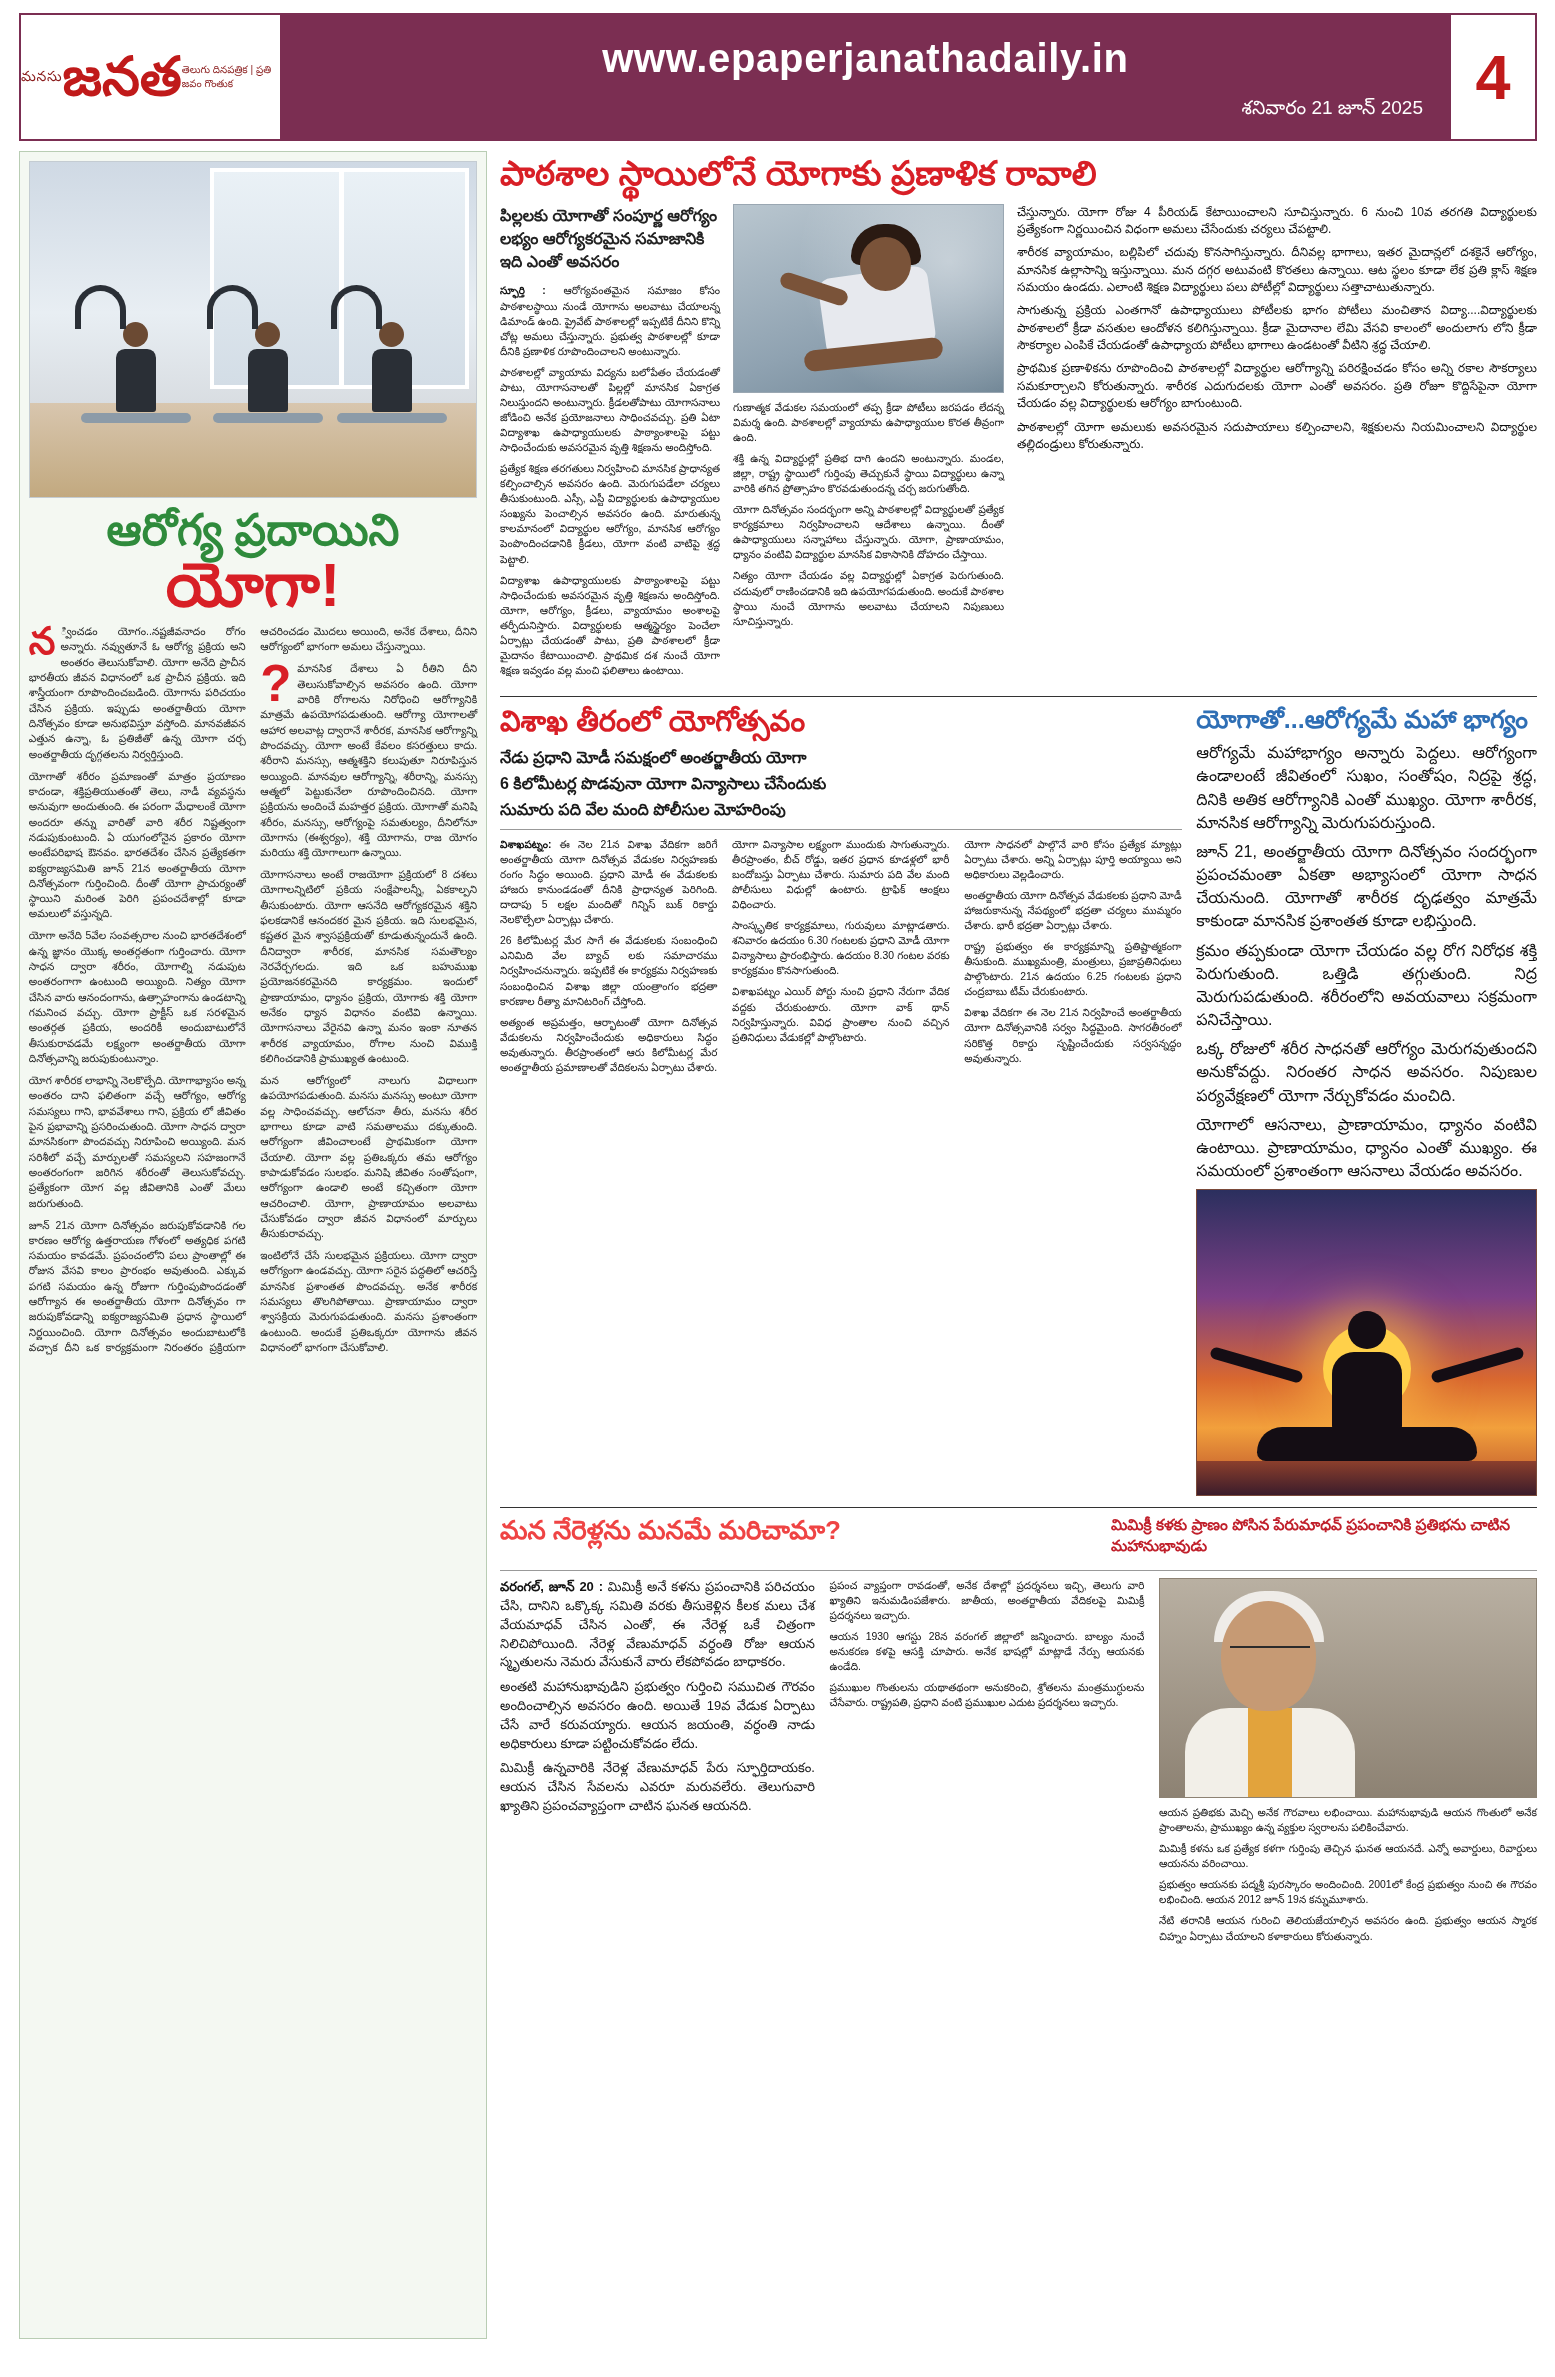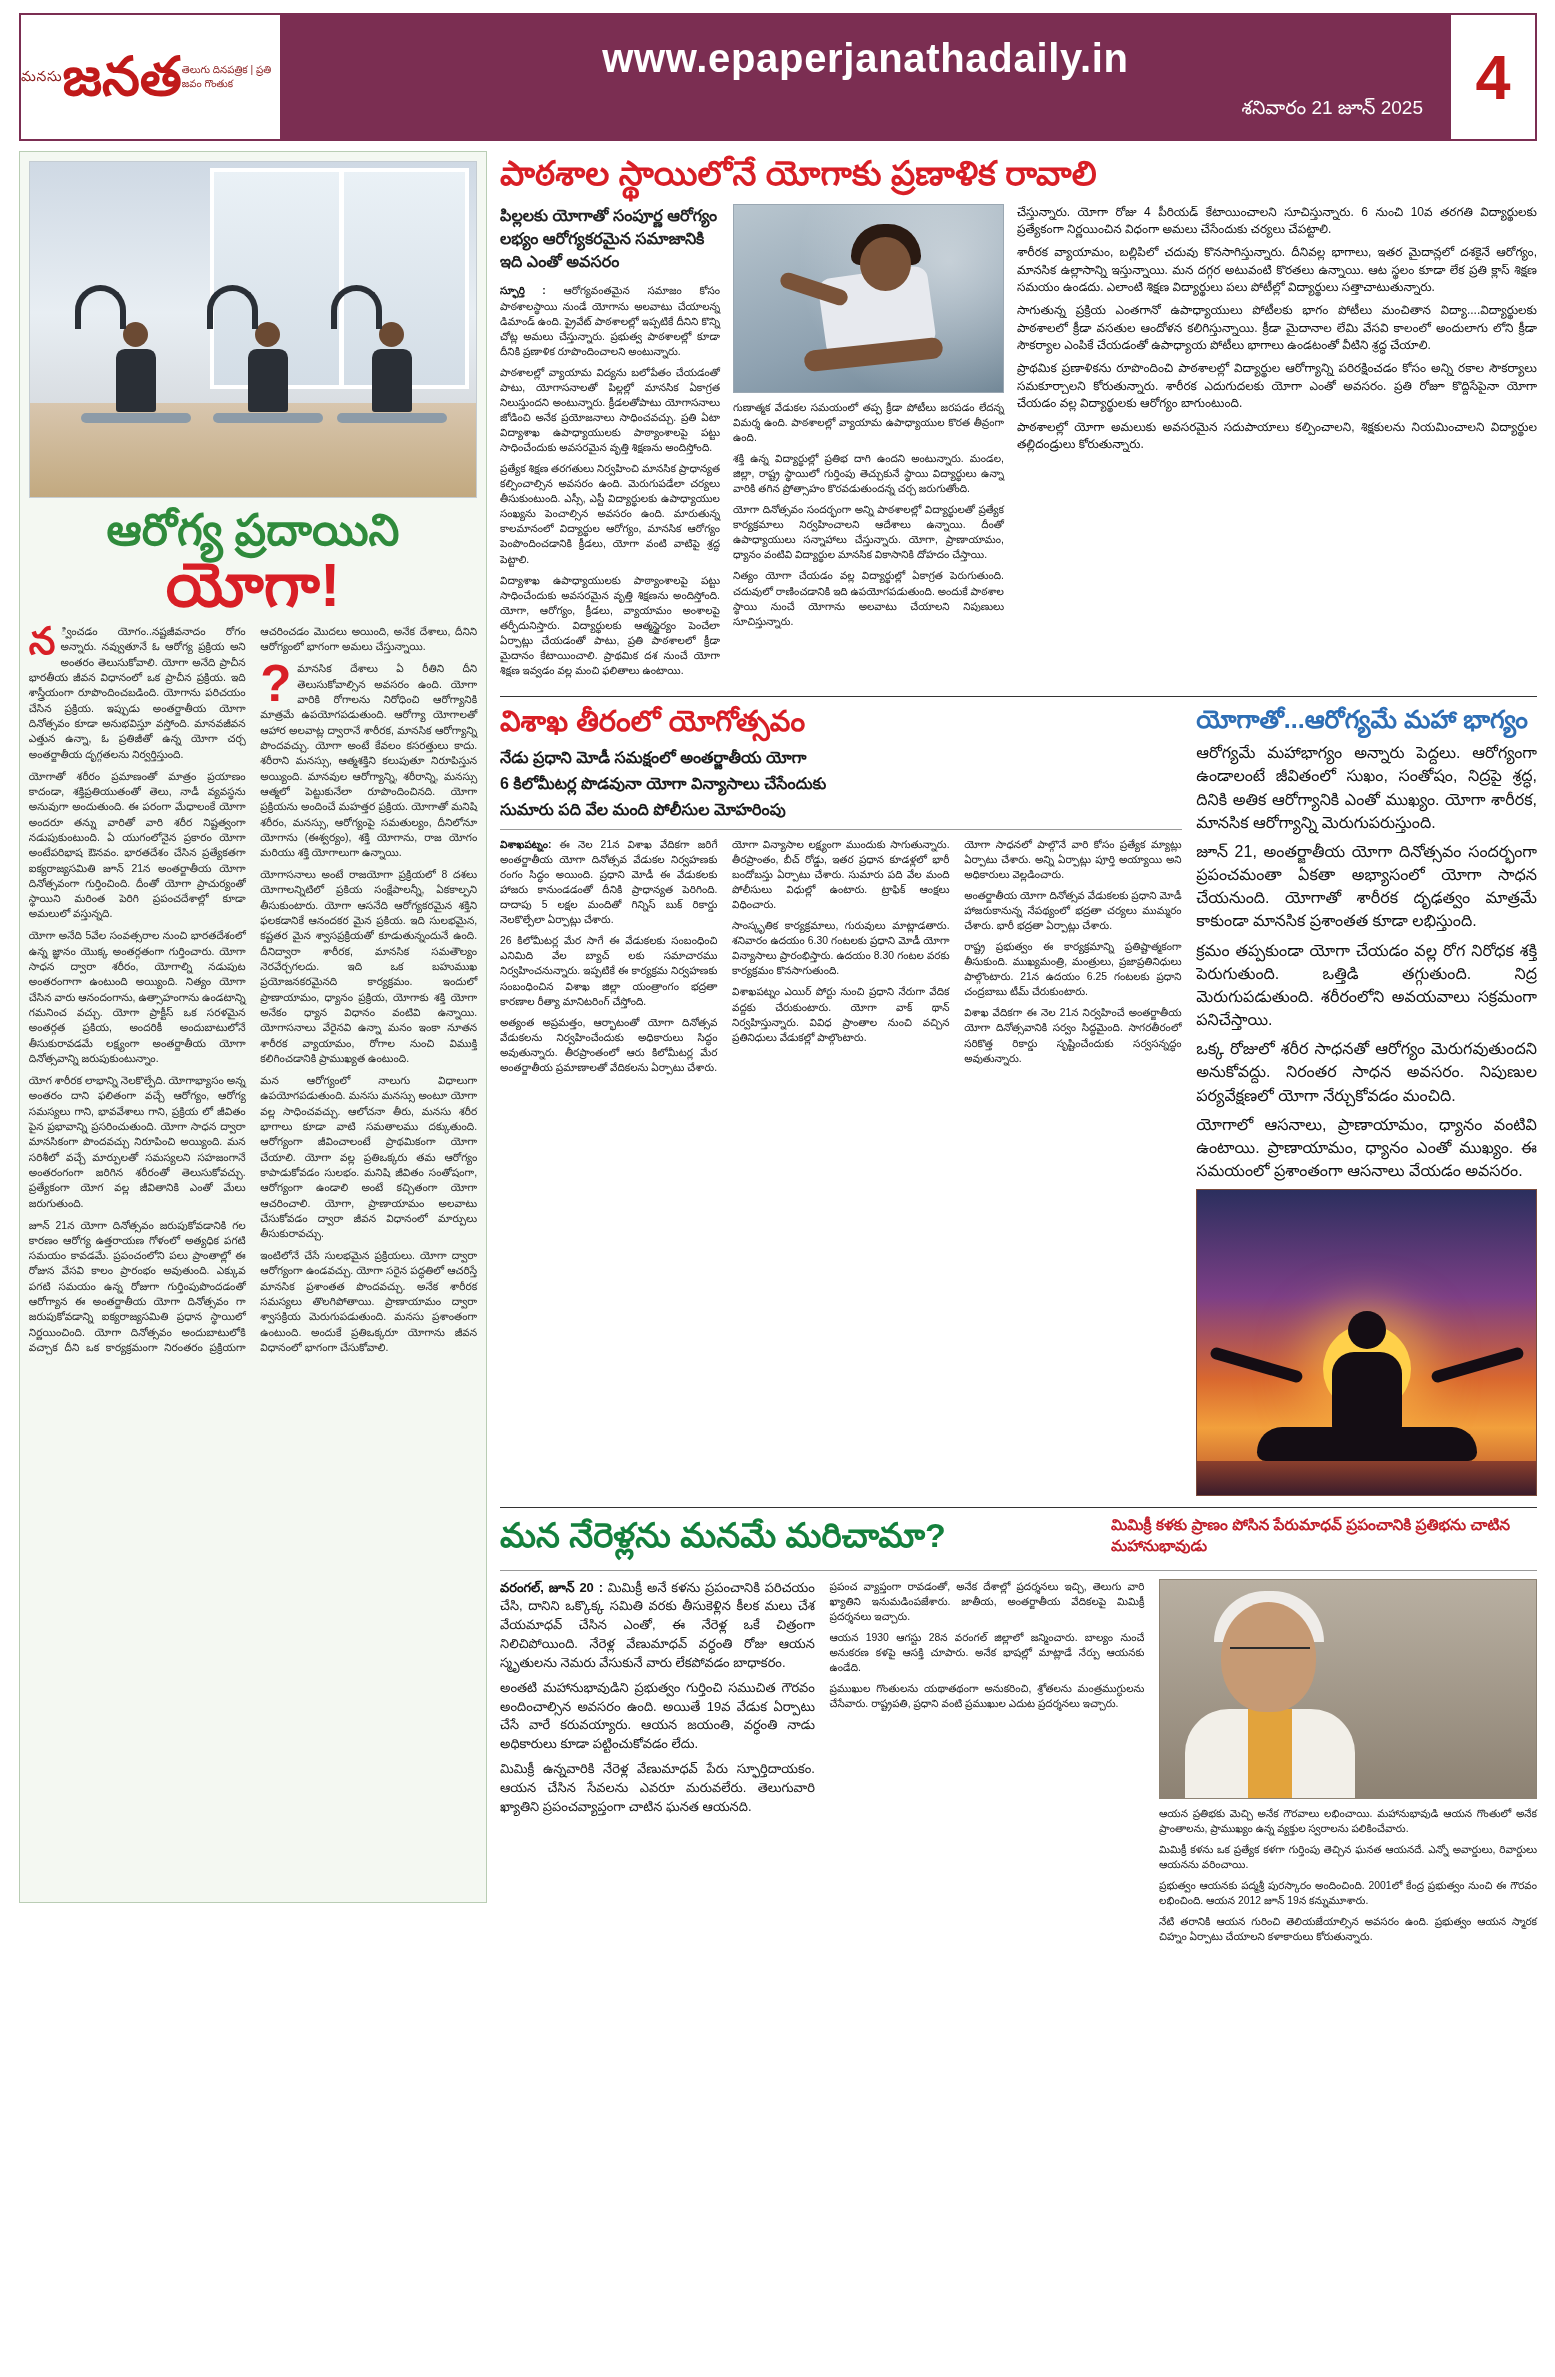--- a/index.html
+++ b/index.html
@@ -71,21 +71,21 @@
     gap:13px;
   }
   .col-left { width:468px; }
   .col-right { flex:1; }
 
   
   .feature-box {
     border:1.5px solid #b9cdb4;
     background:#f4f8f2;
     padding:8.8px;
-    height:1752px;
+    height:2188px;
     position:relative;
   }
   .feature-photo {
     width:100%; height:337px;
     background:linear-gradient(#cfd9e4,#e8eef3 45%,#c9ccd0);
     position:relative; overflow:hidden;
     border:0.7px solid #c4ccd2;
   }
   .fp-window {
     position:absolute; top:5.9px; right:7.3px; width:58%; height:66%;
@@ -147,21 +147,21 @@
     font-size:34px; font-weight:bold; color:#d81f26; line-height:1.2;
     margin:1.5px 0 10.2px 0;
   }
   .headline-2 {
     font-size:29px; font-weight:bold; color:#d81f26; line-height:1.2; margin:0 0 7.3px 0;
   }
   .headline-3 {
     font-size:25px; font-weight:bold; color:#2f6fb5; line-height:1.2; margin:0 0 7.3px 0;
   }
   .headline-4 {
-    font-size:34px; font-weight:bold; color:#15803d; line-height:1.2; margin:0 0 7.3px 0;
+    font-size:26px; font-weight:bold; color:#ef4444; line-height:1.2; margin:0 0 7.3px 0;
   }
   .standfirst {
     font-size:16px; font-weight:bold; color:#222; line-height:1.45;
   }
   .subdeck {
     font-size:16px; font-weight:bold; color:#1a1a1a; line-height:1.45; margin:2.9px 0;
   }
 
   .hr-rule { border:0; border-top:1.5px solid #333; margin:10.2px 0 7.3px 0; }
   .hr-thin { border:0; border-top:0.7px solid #999; margin:7.3px 0; }

